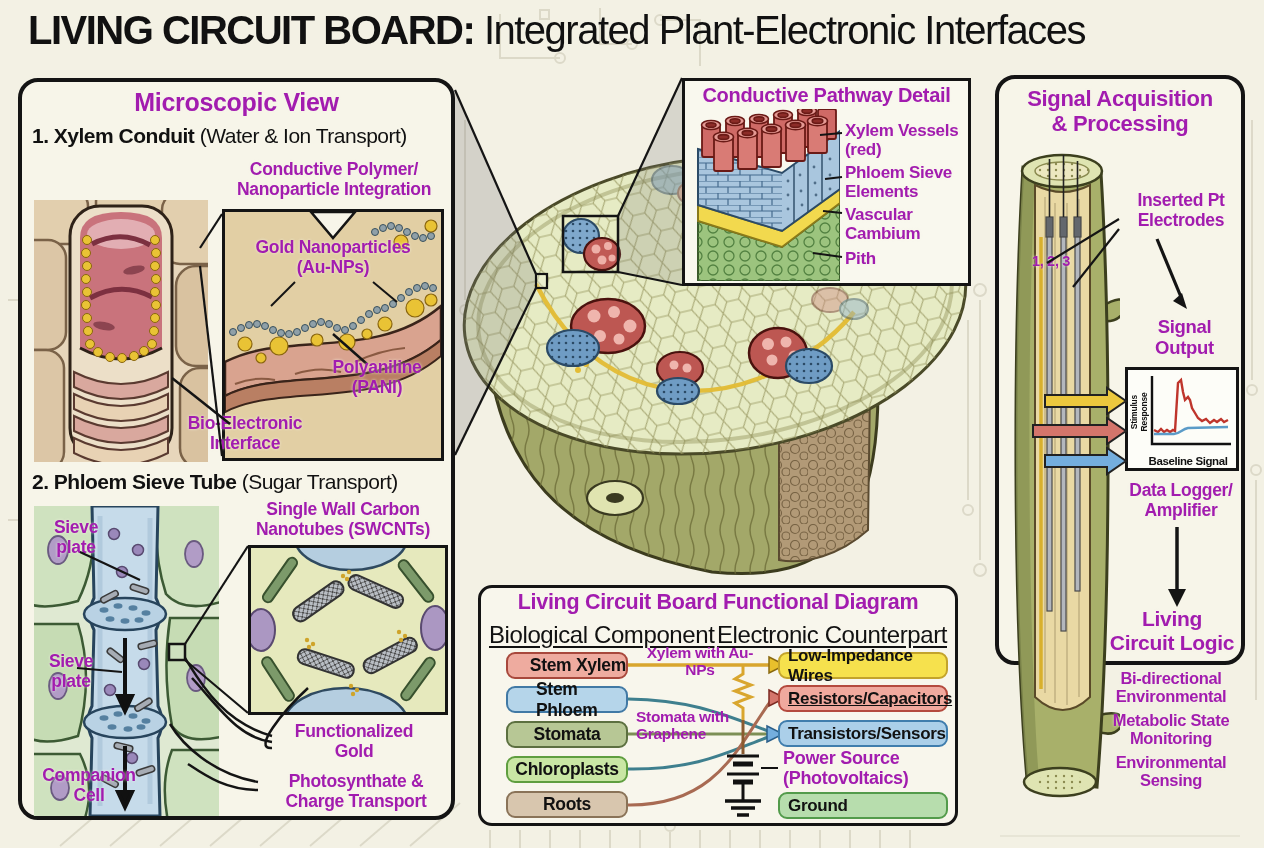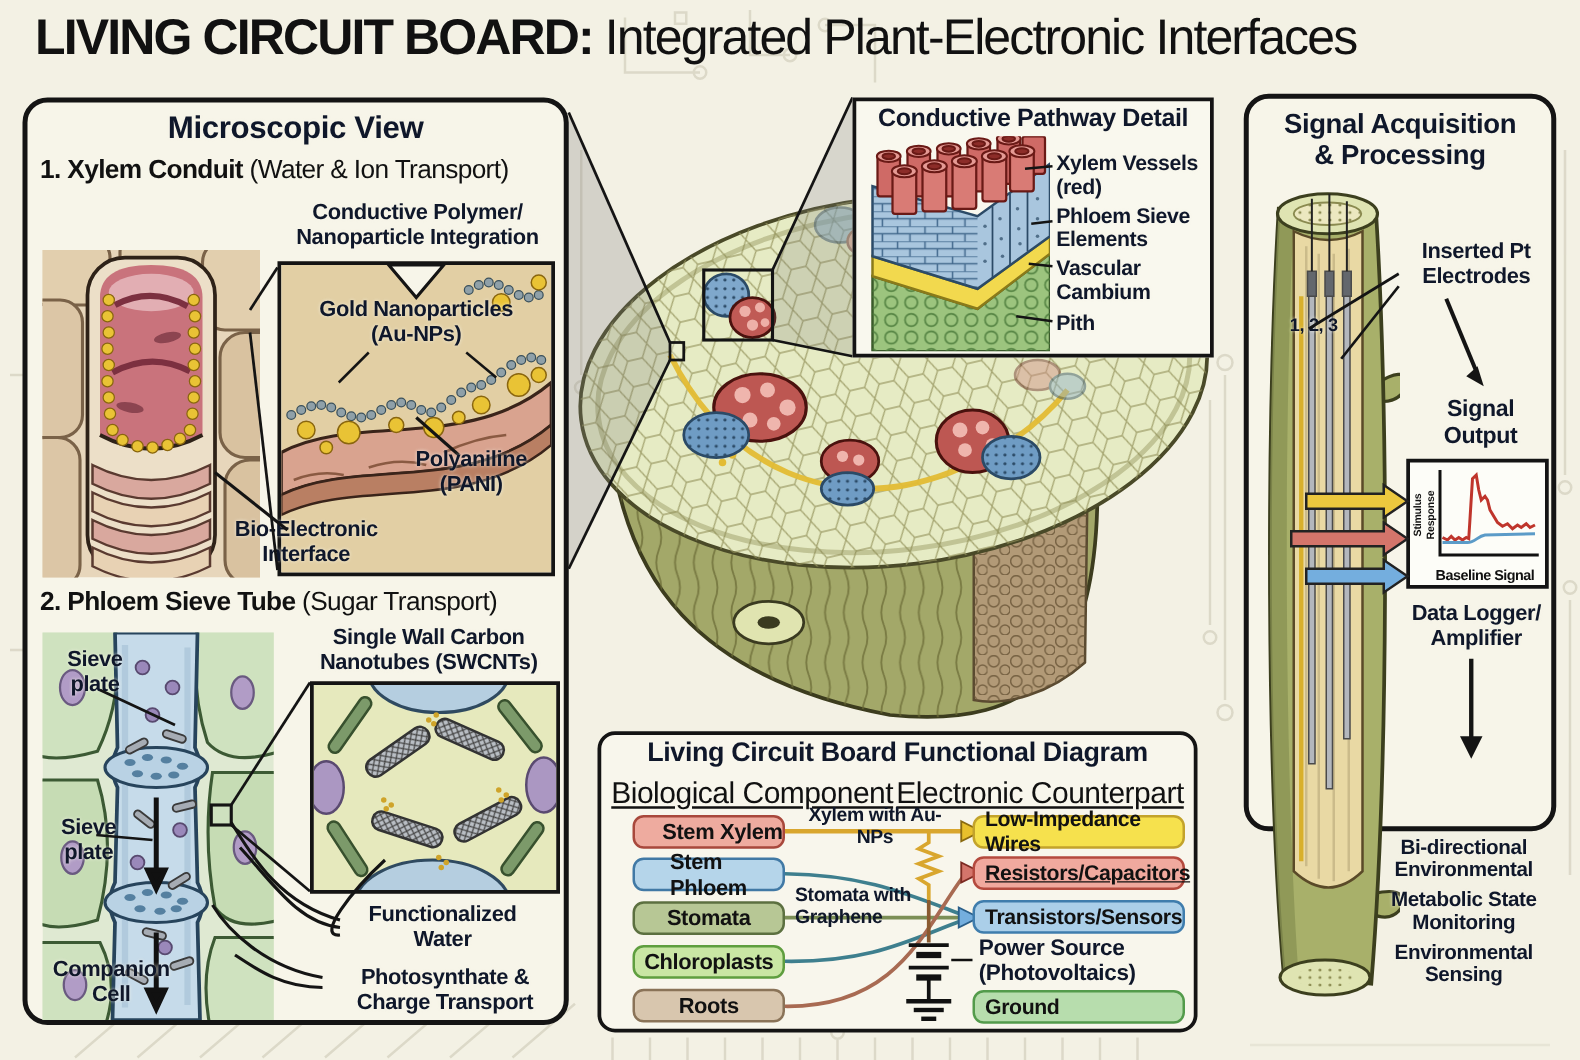--- a/index.html
+++ b/index.html
@@ -1,20 +1,20 @@
 <!DOCTYPE html>
 <html><head>
 <meta charset="utf-8">
 <style>
   html,body{margin:0;padding:0}
   body{width:1264px;height:848px;position:relative;background:#f3f1e4;
        font-family:"Liberation Sans",sans-serif;color:#111;overflow:hidden}
   .abs{position:absolute}
   .lbl{position:absolute;font-weight:bold;white-space:pre-line;text-align:center;
-       line-height:1.12;letter-spacing:-0.3px;color:#0f172a;
+       line-height:1.12;letter-spacing:-0.3px;color:#a21caf;
        text-shadow:0 0 3px rgba(247,245,233,.85)}
   .panel{position:absolute;background:#f7f5e9;border:4px solid #141414;
          border-radius:20px;box-sizing:border-box}
   .inset{position:absolute;border:3px solid #141414;box-sizing:border-box;
          overflow:hidden;background:#efe8d2}
   .overlay{position:absolute;left:0;top:0;pointer-events:none}
   svg{display:block}
   .fbox{position:absolute;box-sizing:border-box;border:2.5px solid #555;border-radius:9px;
         font-weight:bold;font-size:17.5px;letter-spacing:-0.3px;display:flex;
         align-items:center;justify-content:center;height:27px}
@@ -440,21 +440,21 @@
         <circle cx="100" cy="138" r="2.2"></circle>
           <circle cx="106" cy="142" r="2.2"></circle>
           <circle cx="102" cy="146" r="2.2"></circle>
       </g>
     </svg>
   </div>
 
   <div class="lbl" style="left:16px;top:570px;width:66px;font-size:17.5px">Sieve
 plate</div>
   <div class="lbl" style="left:252px;top:640px;width:160px;font-size:17.5px">Functionalized
-Water</div>
+Gold</div>
   <div class="lbl" style="left:14px;top:684px;width:106px;font-size:17.5px">Companion
 Cell</div>
   <div class="lbl" style="left:238px;top:690px;width:192px;font-size:17.5px">Photosynthate &amp;
 Charge Transport</div>
 
   <svg class="overlay" width="437" height="742" viewBox="0 0 437 742">
     <g stroke="#141414" fill="none">
       <line x1="178" y1="166" x2="200" y2="132" stroke-width="2.2"></line>
       <line x1="178" y1="184" x2="200" y2="374" stroke-width="2.2"></line>
       <line x1="208" y1="342" x2="150" y2="296" stroke-width="2.5"></line>
@@ -599,20 +599,22 @@
       <path d="M24,6 V74 H103" stroke="#111" stroke-width="2.4" fill="none"></path>
       <path d="M26,60 L30,62 33,59 36,62 39,60 42,62 45,60 47,61 50,13 53,10 55,22 57,30 60,27 62,30 64,38 67,43 70,48 74,51 78,49 82,53 86,50 89,52 93,49 96,52 100,50" stroke="#bf352c" stroke-width="2.4" fill="none" style="stroke: rgb(191, 53, 44);"></path>
       <path d="M26,64 L46,64 C52,64 54,59 60,58 L100,57" stroke="#5b9bc8" stroke-width="2.4" fill="none" style="stroke: rgb(91, 155, 200);"></path>
     </svg>
     <div style="position:absolute;left:-25px;top:32px;width:72px;text-align:center;font-size:8.5px;font-weight:bold;transform:rotate(-90deg);letter-spacing:-0.2px">Stimulus Response</div>
     <div style="position:absolute;left:14px;bottom:1px;width:92px;text-align:center;font-size:11.5px;font-weight:bold;letter-spacing:-0.4px">Baseline Signal</div>
   </div>
 
   <div class="lbl" style="left:114px;top:402px;width:136px;font-size:17.5px">Data Logger/
 Amplifier</div>
+  <div class="lbl" style="left:98px;top:528px;width:150px;font-size:21px">Living
+Circuit Logic</div>
   <div class="lbl" style="left:96px;top:590px;width:152px;font-size:16.5px">Bi-directional
 Environmental</div>
   <div class="lbl" style="left:96px;top:632px;width:152px;font-size:16.5px">Metabolic State
 Monitoring</div>
   <div class="lbl" style="left:96px;top:674px;width:152px;font-size:16.5px">Environmental
 Sensing</div>
 
   <svg class="overlay" width="250" height="745" viewBox="0 0 250 745">
     <g stroke="#141414" stroke-width="2.2">
       <line x1="120" y1="140" x2="48" y2="184"></line>

